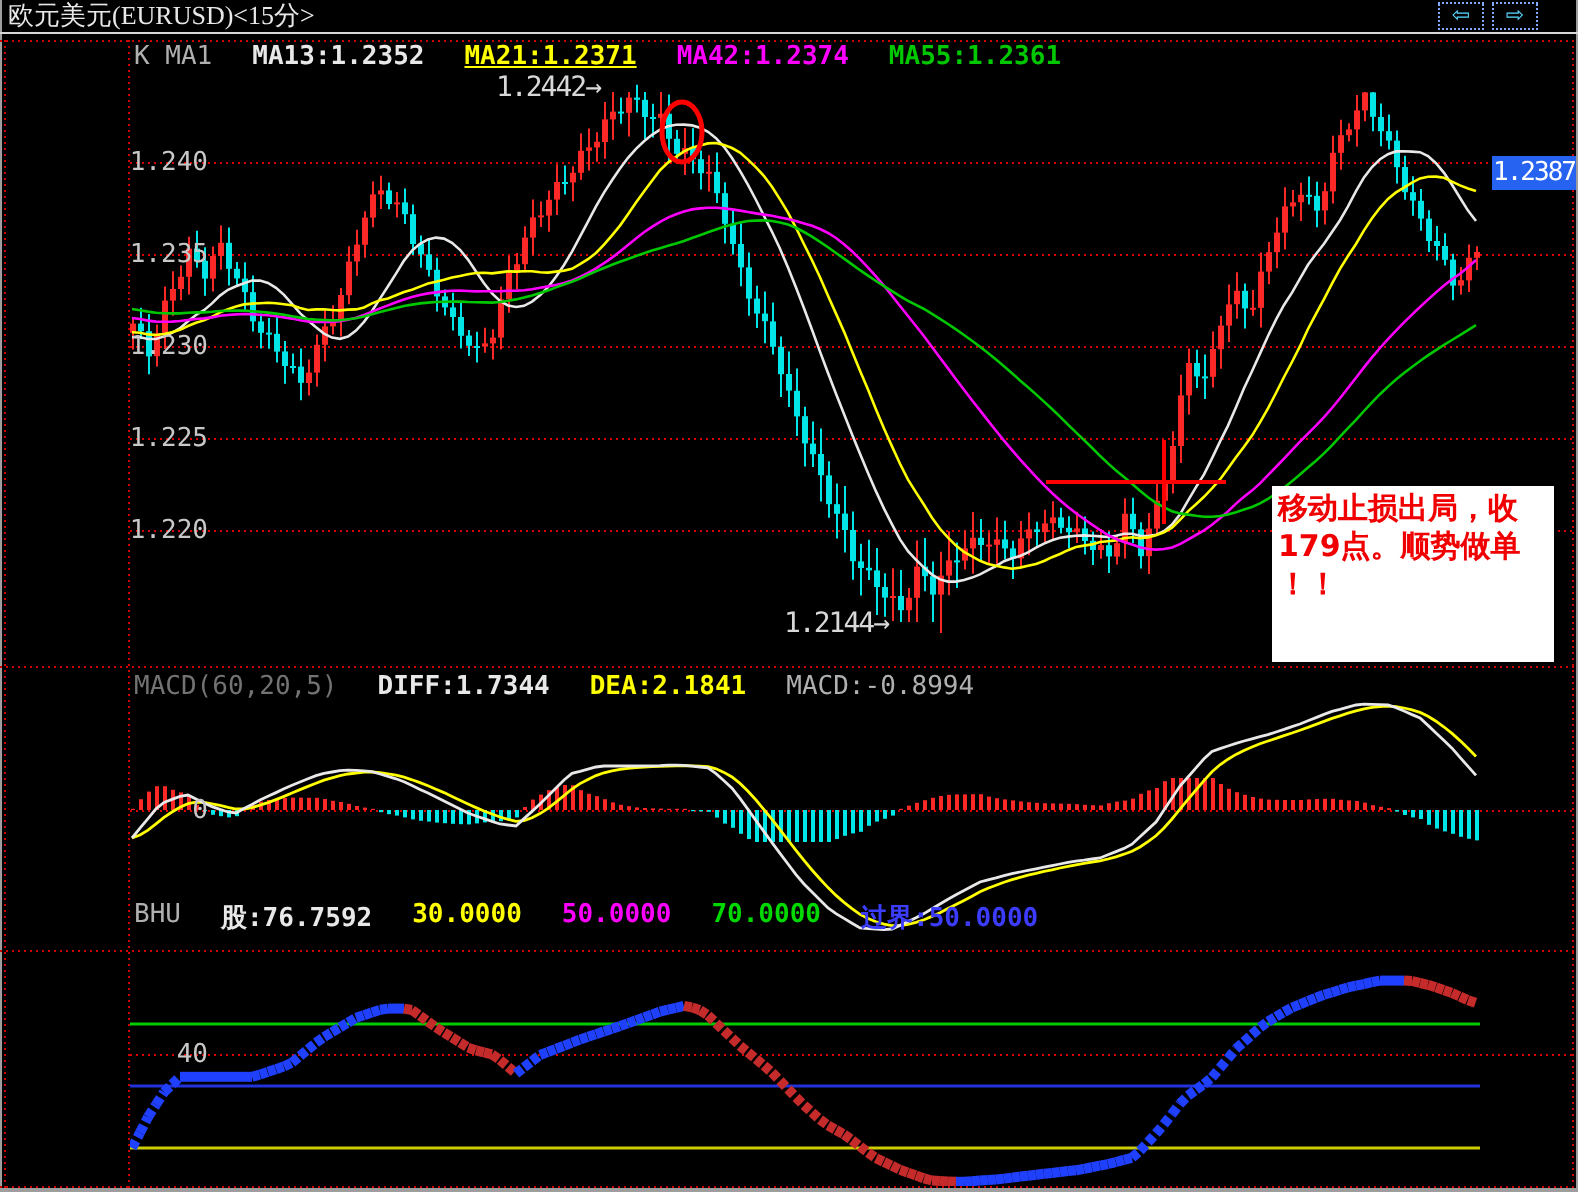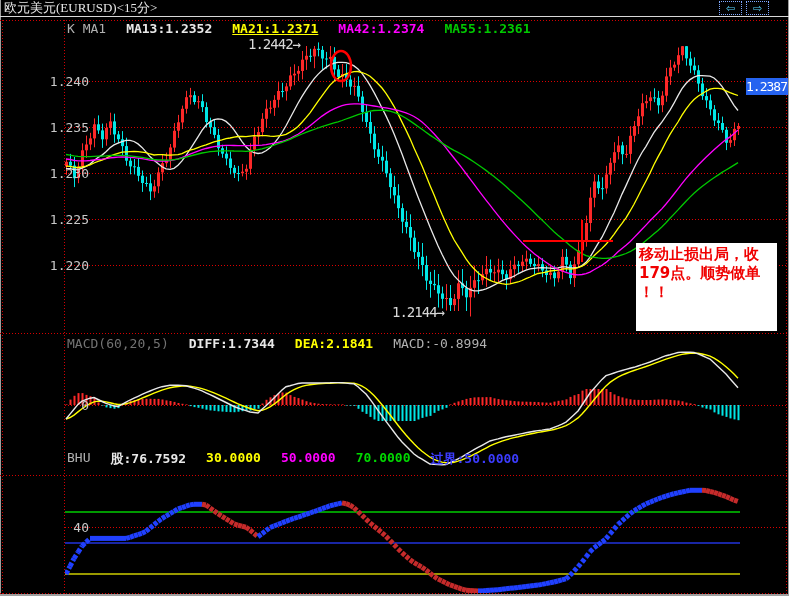--- a/index.html
+++ b/index.html
@@ -10,24 +10,24 @@
             font-family:Liberation Serif, serif;}
   .titlebar span{margin-left:4px;}
   .wline{left:0;top:16px;width:789px;height:1px;background:#d8d8d8;}
   .navbtn{top:1px;width:23px;height:14px;background:#000;border:1px dotted #7fa8ff;color:#58d6ff;
           font-size:11px;line-height:13px;text-align:center;cursor:pointer;padding:0;}
   .hr{left:0;width:789px;height:1px;background:repeating-linear-gradient(90deg,#d40000 0 1px,transparent 1px 3px);}
   .vr{top:20px;width:1px;height:574px;background:repeating-linear-gradient(0deg,#d40000 0 1px,transparent 1px 3px);}
   .edge{background:#9e9e9e;}
   .legend{display:flex;gap:20px;font-size:13px;font-weight:bold;white-space:nowrap;}
   .legend .dim{font-weight:normal;}
-  .ylab{left:1px;width:58px;text-align:right;color:#c8c8c8;font-size:13px;padding-left:30px;}
+  .ylab{left:16px;width:58px;text-align:right;color:#c8c8c8;font-size:13px;padding-left:30px;}
   .anno{color:#d8d8d8;font-size:14px;letter-spacing:-1px;}
   .price-tag{left:746px;top:78px;width:42px;height:17px;background:#2563f0;color:#fff;
-             font-size:13px;line-height:17px;letter-spacing:-1px;}
+             font-size:13px;line-height:17px;text-align:center;letter-spacing:-1px;}
   .note{left:636px;top:243px;width:141px;height:88px;background:#fff;color:#f00000;
         font-family:"DejaVu Sans",sans-serif;font-weight:bold;font-size:15px;line-height:19px;
         padding:2px 0 0 3px;box-sizing:border-box;}
   svg{position:absolute;left:0;top:0;}
   .z2{z-index:2;} .z3{z-index:3;}
 </style>
 </head>
 <body>
 
 <div id="screen">

